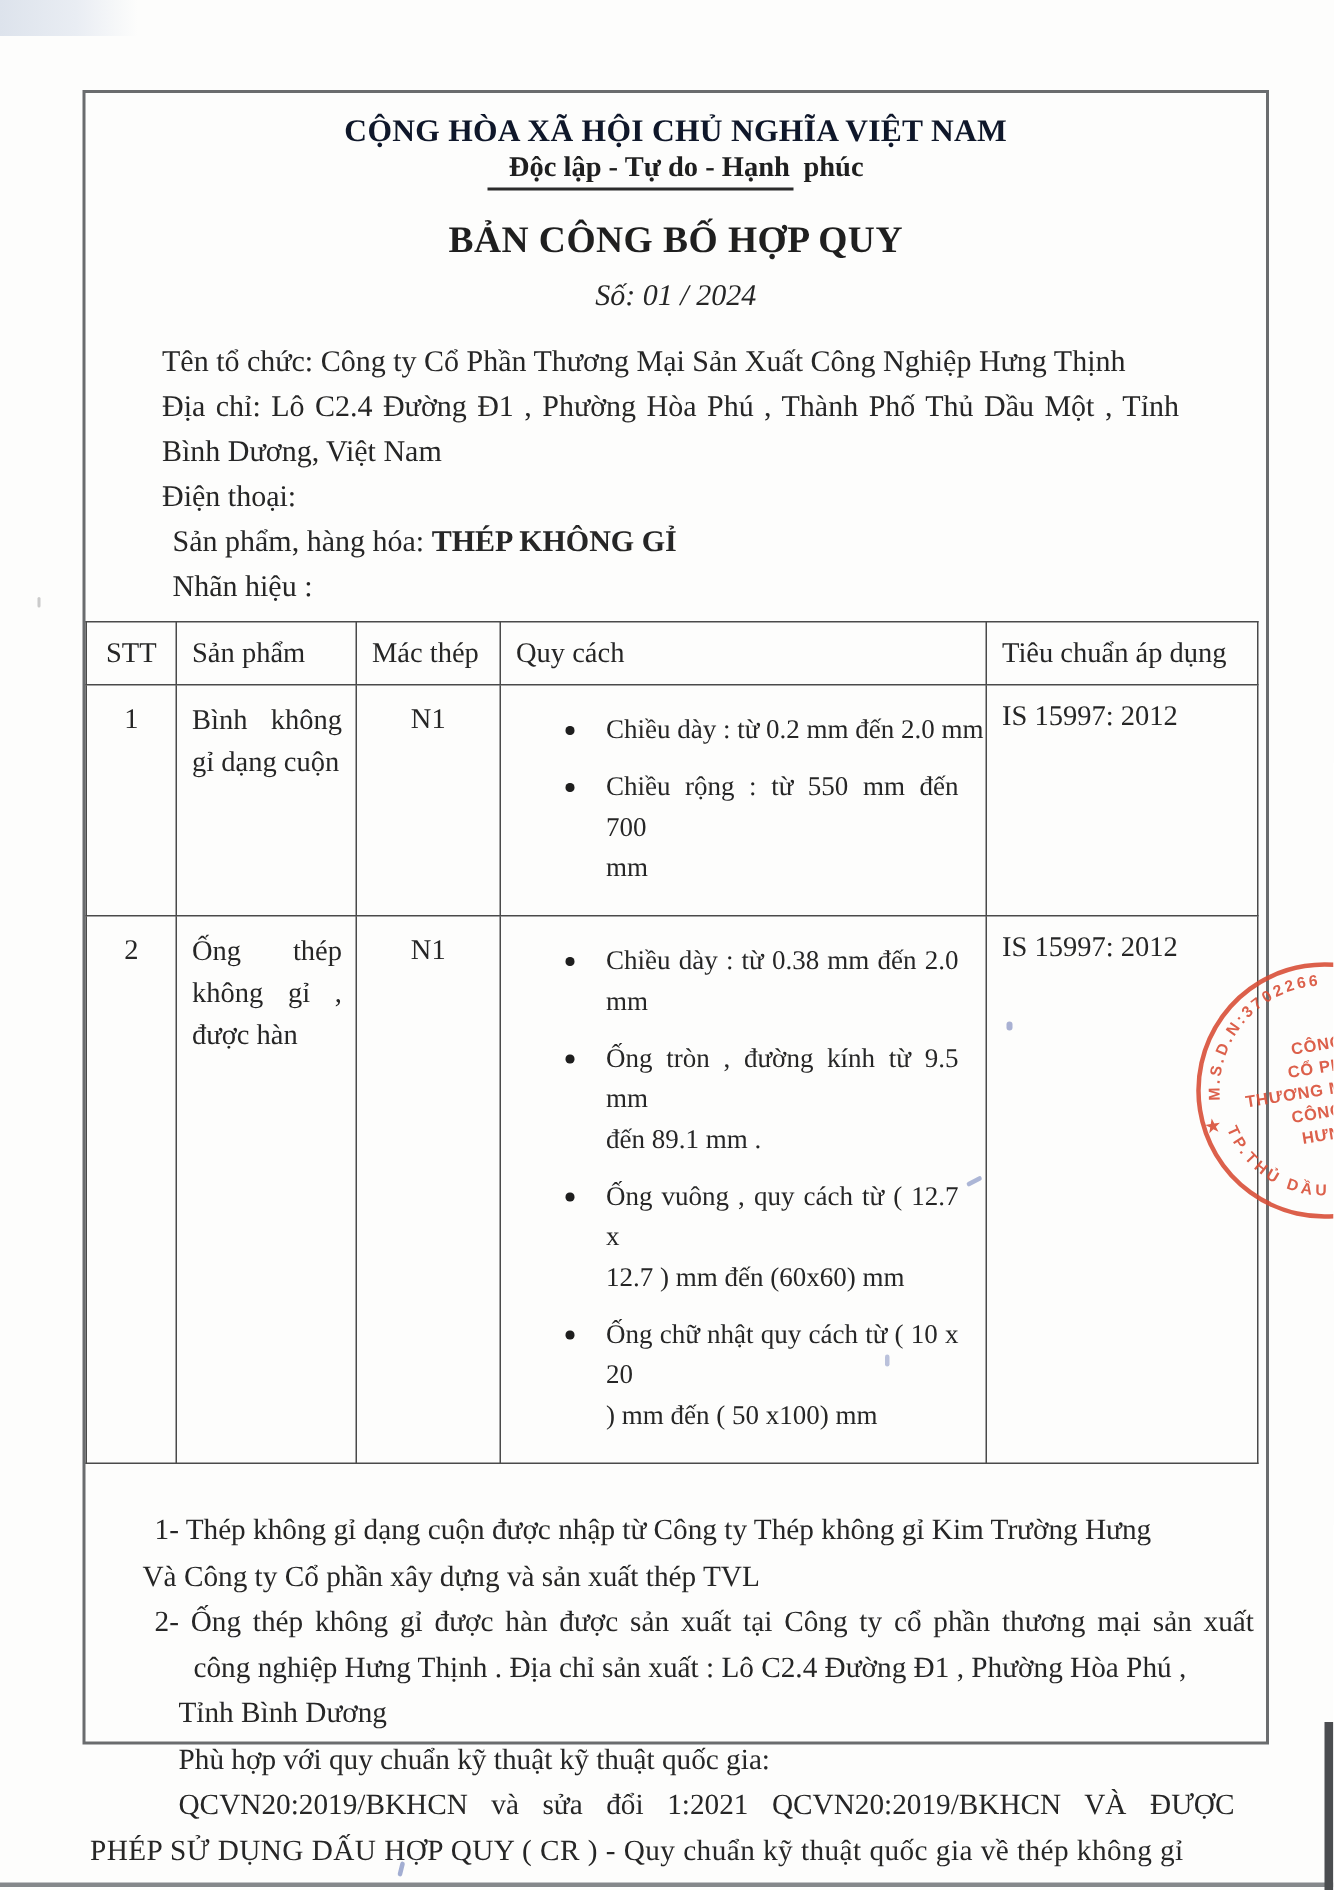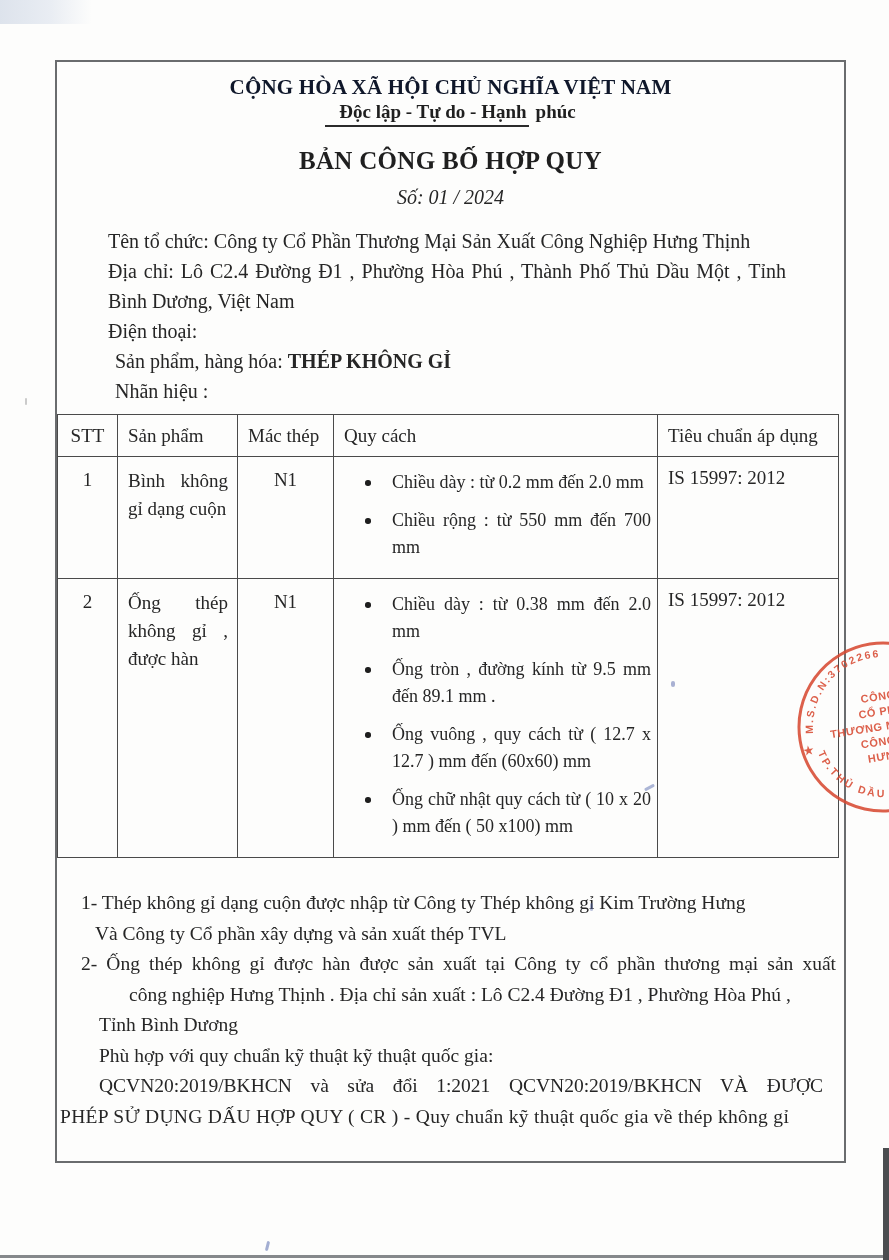--- a/index.html
+++ b/index.html
@@ -32,31 +32,31 @@
   table{border-collapse:collapse;margin:8px 0 0 0;width:781px;table-layout:fixed;font-size:19px;}
   table,th,td{border:1.5px solid #4a4a4a;}
   th{font-weight:normal;text-align:left;height:37px;padding:2px 2px 2px 10px;vertical-align:middle;}
   th.center{text-align:center;padding:2px;}
   td{vertical-align:top;}
   td.stt{text-align:center;padding-top:12px;font-size:19px;}
   td.prod{padding:10px 9px 0 10px;}
   .pl{line-height:28px;}
   td.grade{text-align:center;padding-top:12px;}
   td.specs{padding:4px 6px 6px 0;}
-  td.specs ul{margin:0;padding:0;list-style:none;}
+  td.specs ul{margin:12px;padding:0;list-style:none;}
   td.specs li{position:relative;padding-left:58px;margin:8px 0 11px 0;}
   td.specs li::before{content:"";position:absolute;left:31px;top:11px;width:5.5px;height:5.5px;border-radius:50%;background:#1e1e1e;}
   .sl{font-size:18px;line-height:27px;}
   .nw{white-space:nowrap;}
   td.std{padding:10px 4px 0 10px;}
   
   .notes{margin-top:30px;font-size:19.5px;}
   .nl{line-height:30.5px;}
-  .ml46{margin-left:24px;} .ml38{margin-left:38px;} .ml72{margin-left:72px;}
-  .ml42{margin-left:42px;} .ml3{margin-left:3px;letter-spacing:.3px;}
+  .ml46{margin-left:46px;} .ml38{margin-left:38px;} .ml72{margin-left:72px;}
+  .ml42{margin-left:62px;} .ml3{margin-left:3px;letter-spacing:.3px;}
   
   .stamp{position:absolute;left:773px;top:612px;width:220px;height:220px;opacity:.88;pointer-events:none;}
   .stamp text{font-family:"Liberation Sans","DejaVu Sans",sans-serif;}
 </style>
 </head>
 <body>
 
 <div class="page">
 
   <div class="smudge-tl"></div>

